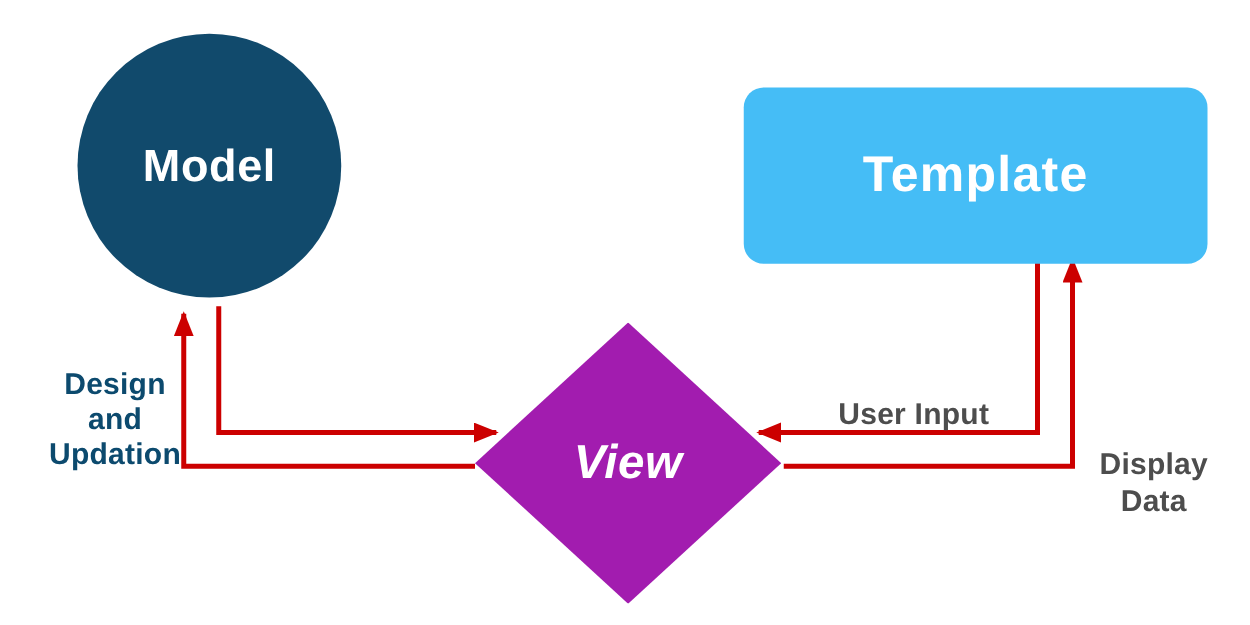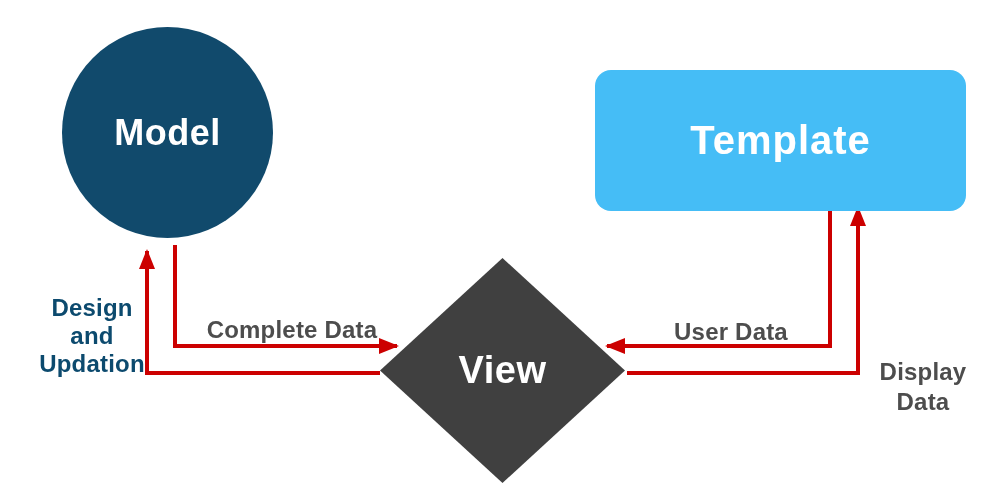--- a/index.html
+++ b/index.html
@@ -117,28 +117,27 @@
   </svg>
 
   <div class="node node-model" style="background-color: rgb(17, 74, 108);">
     <span style="color: rgb(255, 255, 255);">Model</span>
   </div>
 
   <div class="node node-template" style="background-color: rgb(69, 189, 246);">
     <span style="color: rgb(255, 255, 255);">Template</span>
   </div>
 
-  <div class="node node-view" style="background-color: #404040;">
+  <div class="node node-view" style="background-color: #a21caf; font-style: italic;">
     <span style="color: rgb(255, 255, 255);">View</span>
   </div>
 
   <div class="edge-label label-design-updation" style="color: #0c4a6e;">Design
 and
 Updation</div>
 
-  <div class="edge-label label-complete-data" style="color: rgb(77, 77, 77);">Complete Data</div>
 
-  <div class="edge-label label-user-input" style="color: rgb(77, 77, 77);">User Data</div>
+  <div class="edge-label label-user-input" style="color: rgb(77, 77, 77);">User Input</div>
 
   <div class="edge-label label-display-data" style="color: rgb(77, 77, 77);">Display
 Data</div>
 
 </div>
 
 </body></html>

